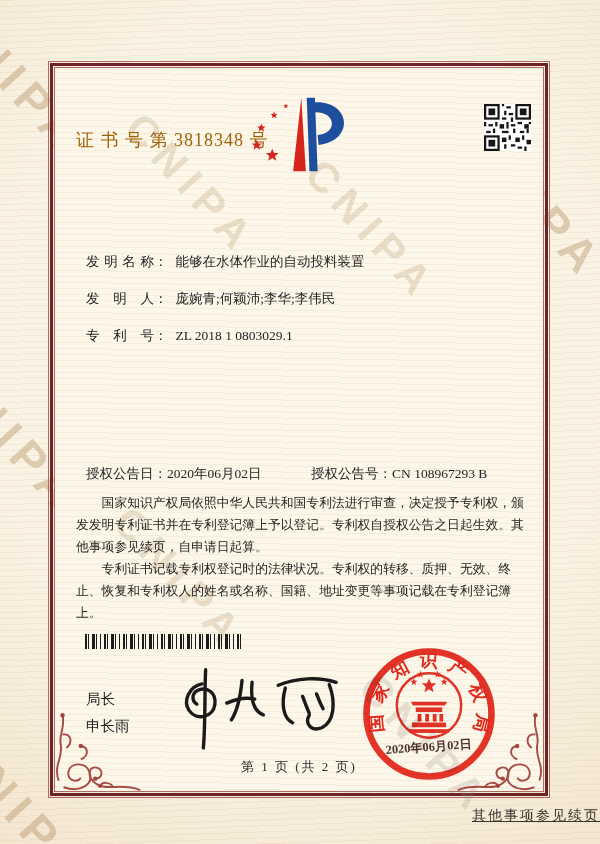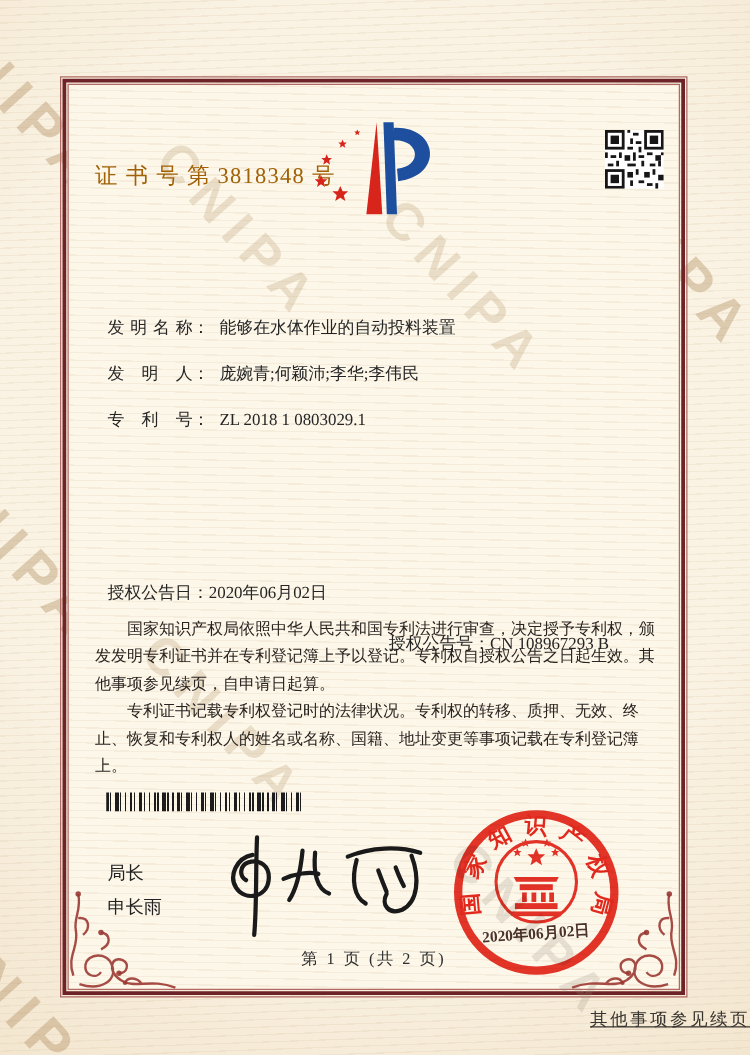--- a/index.html
+++ b/index.html
@@ -28,21 +28,21 @@
   .logo{position:absolute;left:190px;top:25px;}
   .qr{position:absolute;left:429px;top:36px;}
   .title{position:absolute;left:0;top:114px;width:100%;text-align:center;
     font-size:29px;font-weight:bold;color:#141414;letter-spacing:15px;text-indent:15px;}
   .fields{position:absolute;left:0;top:185px;width:100%;font-size:13.5px;color:#242424;}
   .row{height:20px;margin-bottom:17px;padding-left:31px;white-space:nowrap;}
   .flabel{display:inline-block;width:68px;text-align:justify;text-align-last:justify;vertical-align:top;}
   .fvalue{margin-left:8px;}
   .grant{position:absolute;left:0;top:397px;width:100%;font-size:13.5px;color:#242424;white-space:nowrap;}
   .grant .g1{position:absolute;left:31px;top:0;}
-  .grant .g2{position:absolute;left:256px;top:0;margin-top:41px;}
+  .grant .g2{position:absolute;left:256px;top:0;}
   .paras{position:absolute;left:21px;top:424px;width:455px;font-size:12.8px;line-height:1.72;color:#2a2421;}
   .paras p{margin:0;text-indent:2em;}
   .barcode{position:absolute;left:30px;top:566px;width:156px;height:15px;
     background:repeating-linear-gradient(90deg,#1c1c1c 0 2px,rgba(0,0,0,0) 2px 3px,#1c1c1c 3px 4px,rgba(0,0,0,0) 4px 7px,#1c1c1c 7px 10px,rgba(0,0,0,0) 10px 11px,#1c1c1c 11px 12px,rgba(0,0,0,0) 12px 15px,#1c1c1c 15px 16px,rgba(0,0,0,0) 16px 19px);}
   .signer{position:absolute;left:31px;top:618px;font-size:14.5px;color:#222;line-height:27px;}
   .signature{position:absolute;left:108px;top:592px;}
   .seal{position:absolute;left:303px;top:575px;mix-blend-mode:multiply;opacity:.93;}
   .pageinfo{position:absolute;left:0;top:690px;width:100%;text-align:center;font-size:13px;color:#2e2e2e;letter-spacing:2px;}
   .flourish{position:absolute;z-index:3;}
   .flourish.bl{left:-3px;bottom:-3px;transform:scaleX(-1);}

